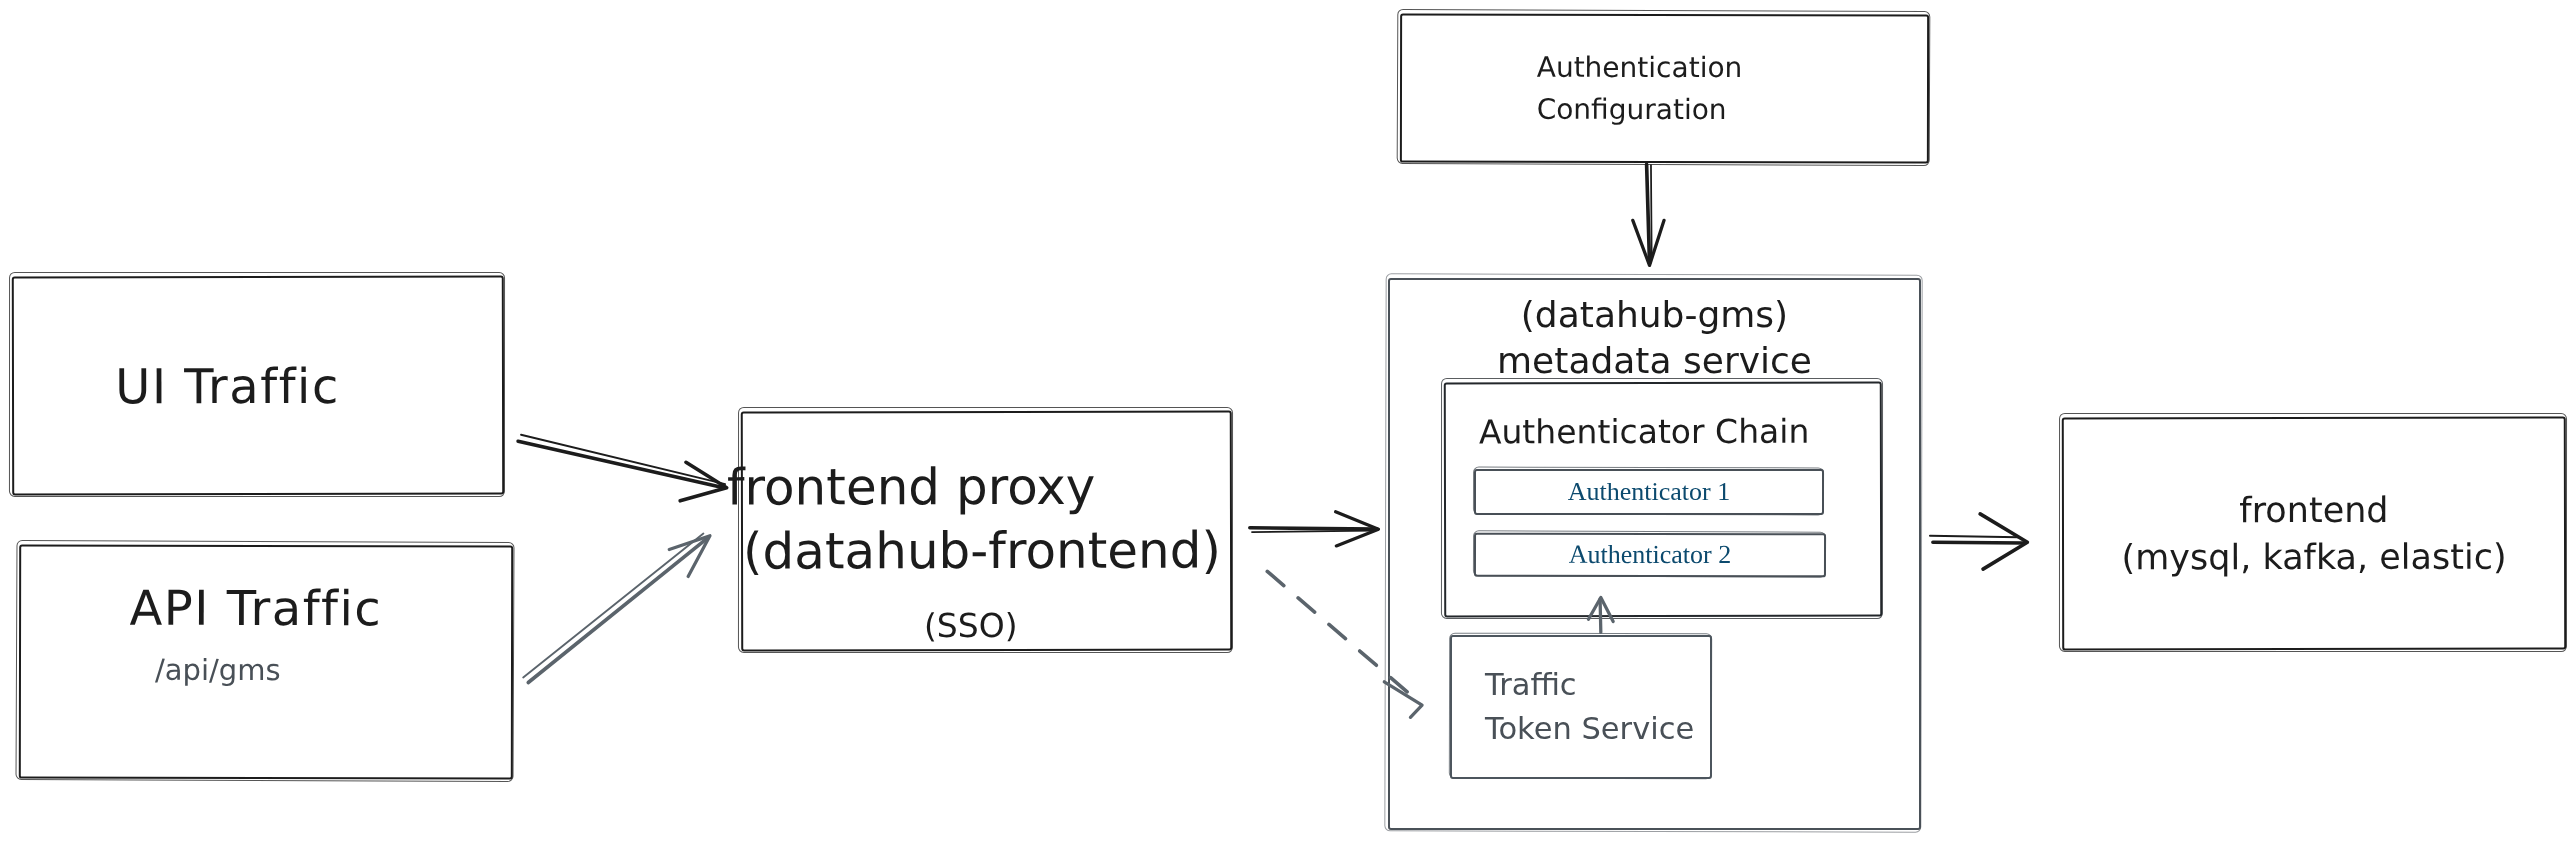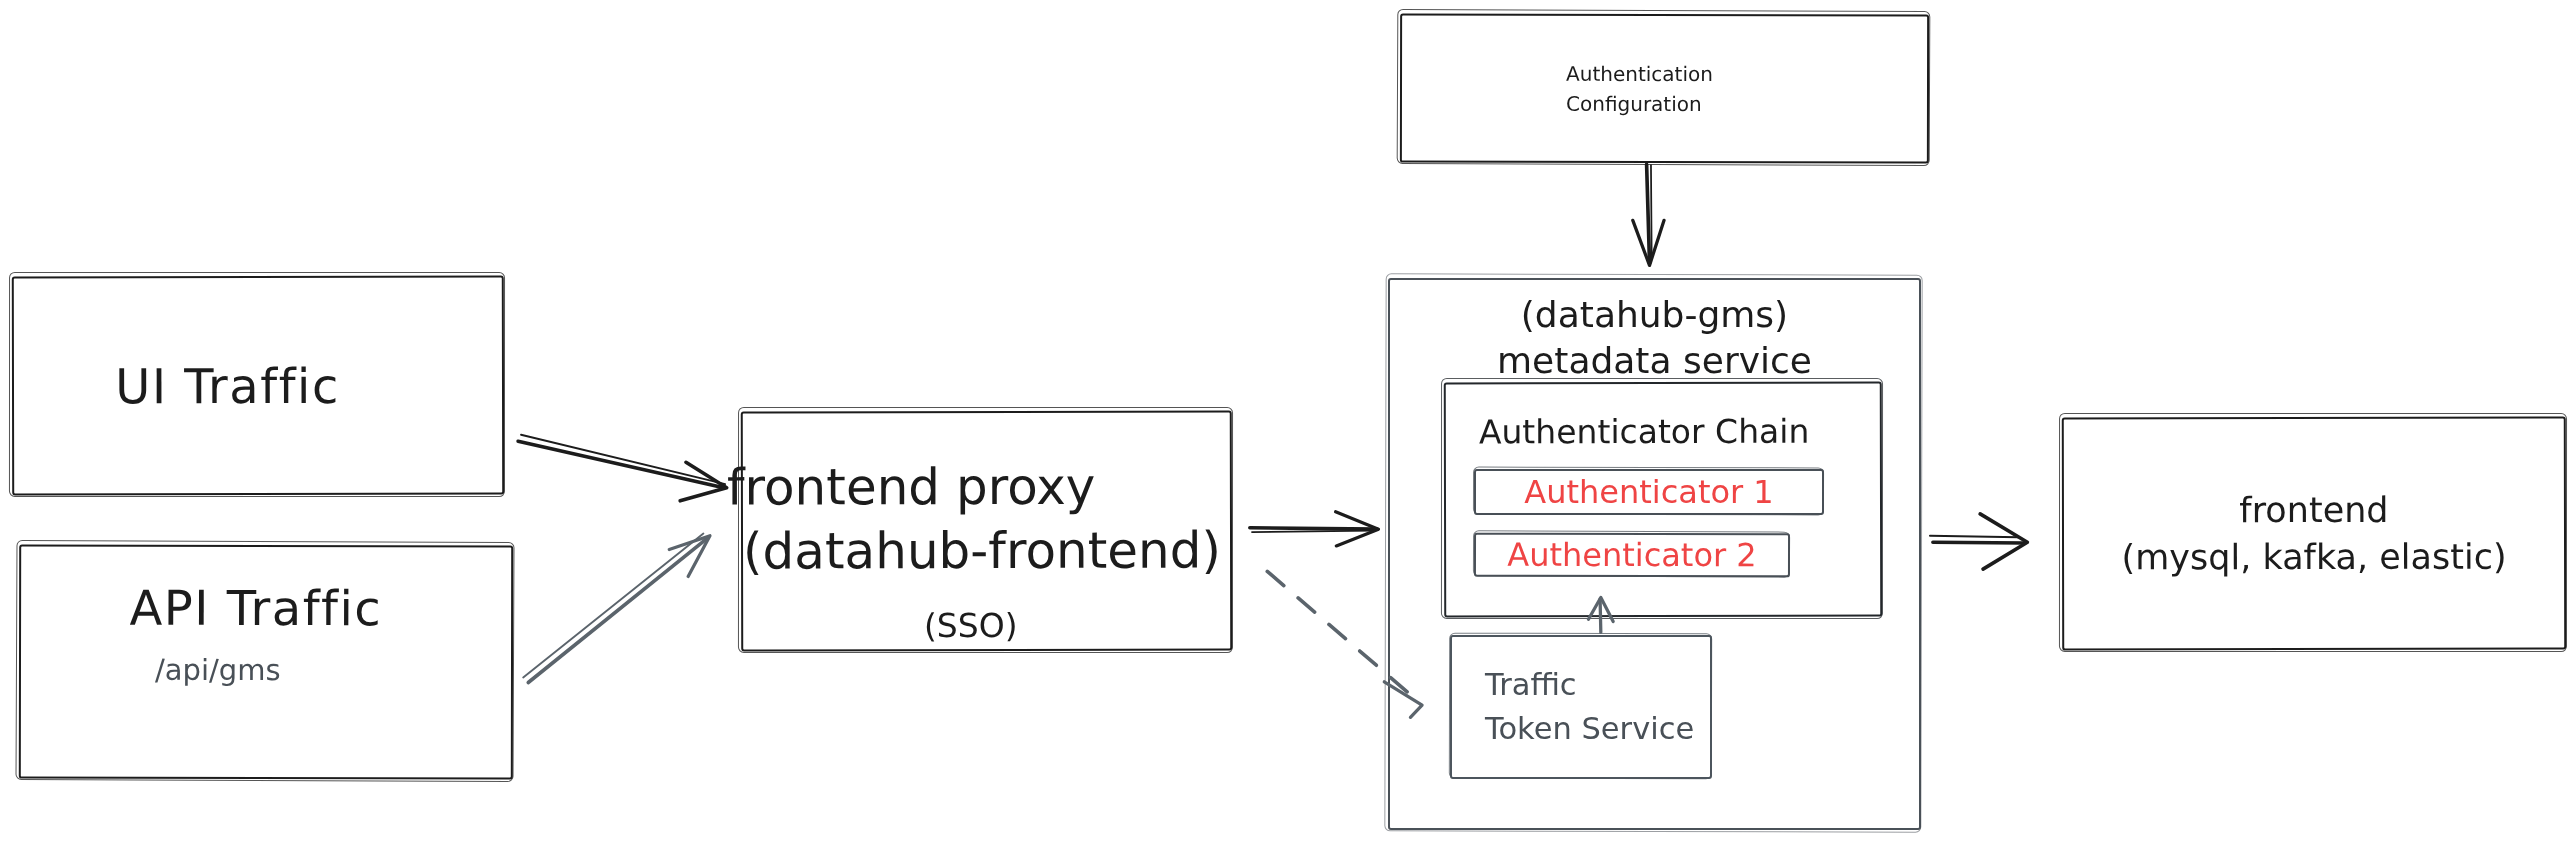--- a/index.html
+++ b/index.html
@@ -52,34 +52,34 @@
   }
 
   .node-proxy { left: 741px; top: 411px; width: 491px; height: 240px; padding-top: 42px; }
   .node-proxy .l1, .node-proxy .l2 { font-size: 50px; line-height: 1.28; }
   .node-proxy .l1 { transform: translateX(-16px); }
   .node-proxy .note { font-size: 33px; margin-top: 23px; text-align: center; transform: translateX(-16px); }
 
   .node-authcfg { left: 1400px; top: 14px; width: 529px; height: 149px; }
   .node-authcfg .lines {
     margin: auto; text-align: left;
-    font-size: 20px; line-height: 1.5;
+    font-size: 28px; line-height: 1.5;
     transform: translateX(-25px);
   }
 
   .node-meta { left: 1388px; top: 278px; width: 533px; height: 552px; --bc: #4a5158; border-width: 2.2px; }
   .node-meta::after { border-width: 1.2px; opacity: .55; }
   .node-meta .title { margin-top: 11.6px; font-size: 36px; line-height: 1.3; text-align: center; }
 
   .node-chain { left: 1444px; top: 382px; width: 438px; height: 235px; --bc: #23272b; }
   .node-chain .label { position: absolute; left: 33px; top: 28px; font-size: 33px; }
 
   .node-auth1 { left: 1474px; top: 469px; width: 350px; height: 46px; --bc: #495057; border-width: 2.2px; }
-  .node-auth2 { left: 1474px; top: 533px; width: 316px; height: 44px; --bc: #495057; border-width: 2.2px; }
-  .auth-item { font-size: 32px; color: #ef4444; }
+  .node-auth2 { left: 1474px; top: 533px; width: 352px; height: 44px; --bc: #495057; border-width: 2.2px; }
+  .auth-item { font-size: 26px; color: #0c4a6e; font-family: Liberation Serif, serif; }
 
   .node-token { left: 1450px; top: 635px; width: 262px; height: 144px; --bc: #4d565e; border-width: 2.2px; }
   .node-token .lines { margin: auto auto auto 33px; font-size: 30.5px; line-height: 1.45; color: #495057; }
 
   .node-storage { left: 2062px; top: 417px; width: 504px; height: 233px; }
   .node-storage .l1, .node-storage .l2 { font-size: 35px; line-height: 1.32; text-align: center; }
 
   
   svg.arrows { position: absolute; left: 0; top: 0; pointer-events: none; }
   svg.arrows path { fill: none; stroke-linecap: round; stroke-linejoin: round; }

